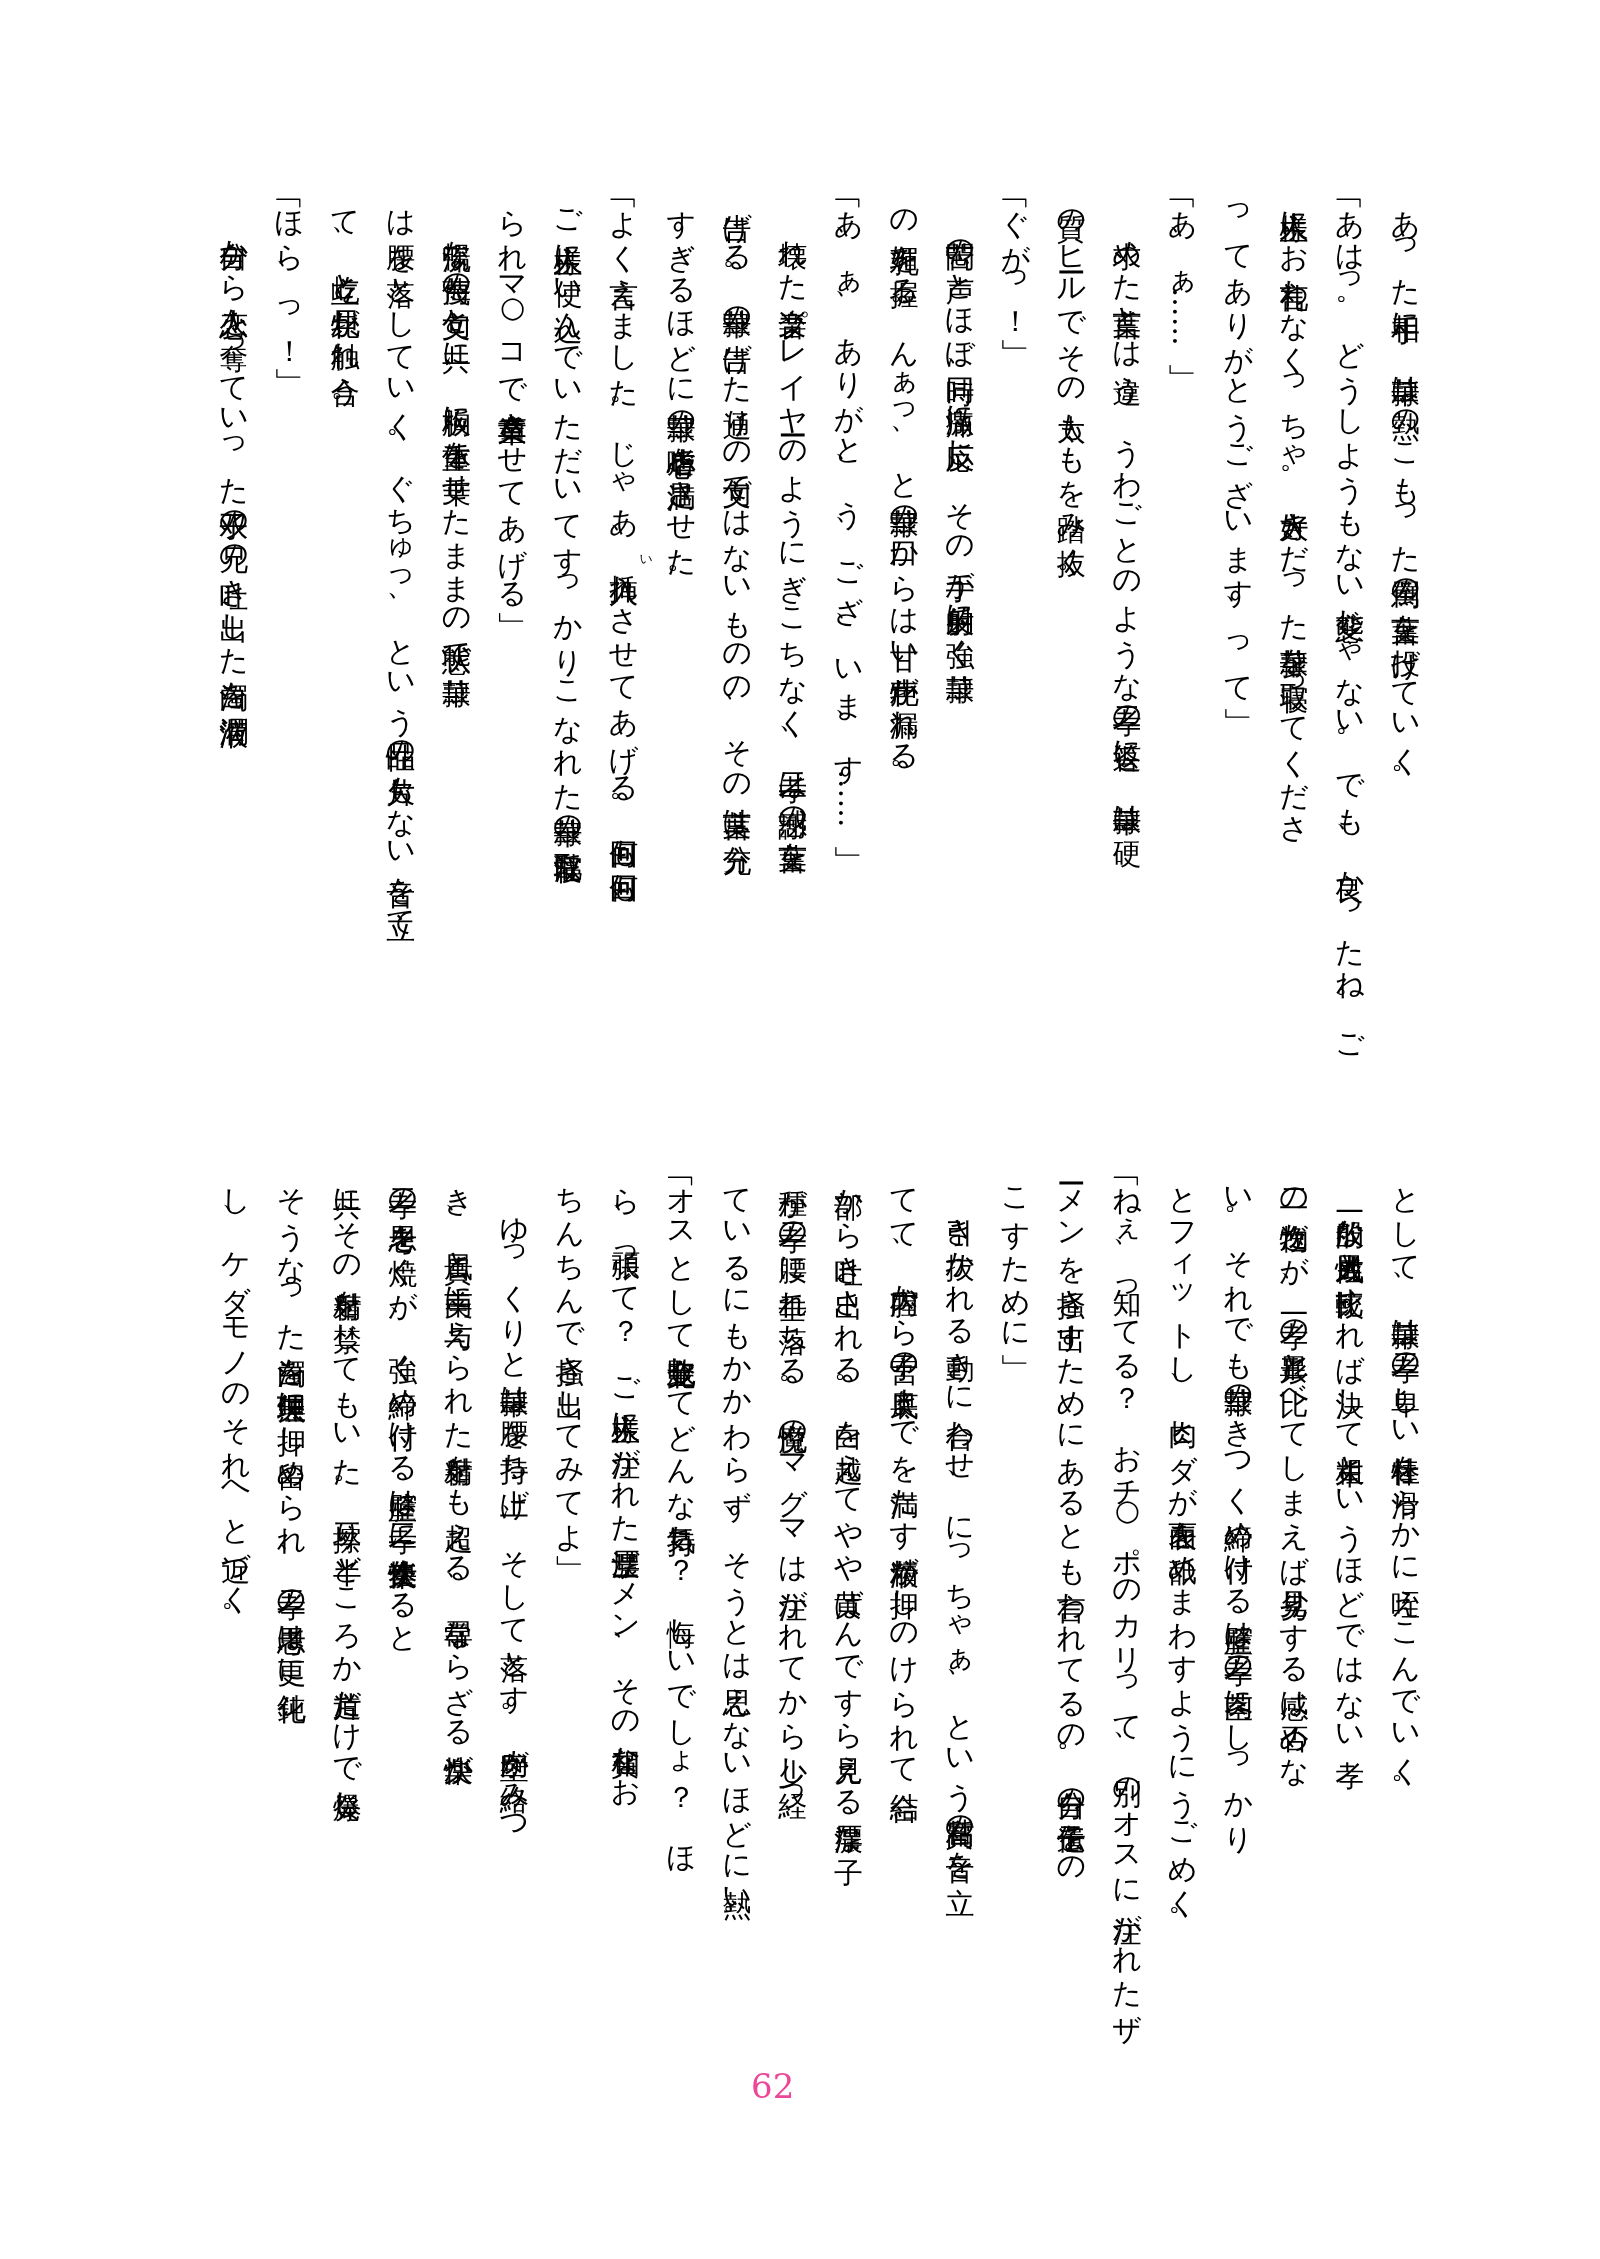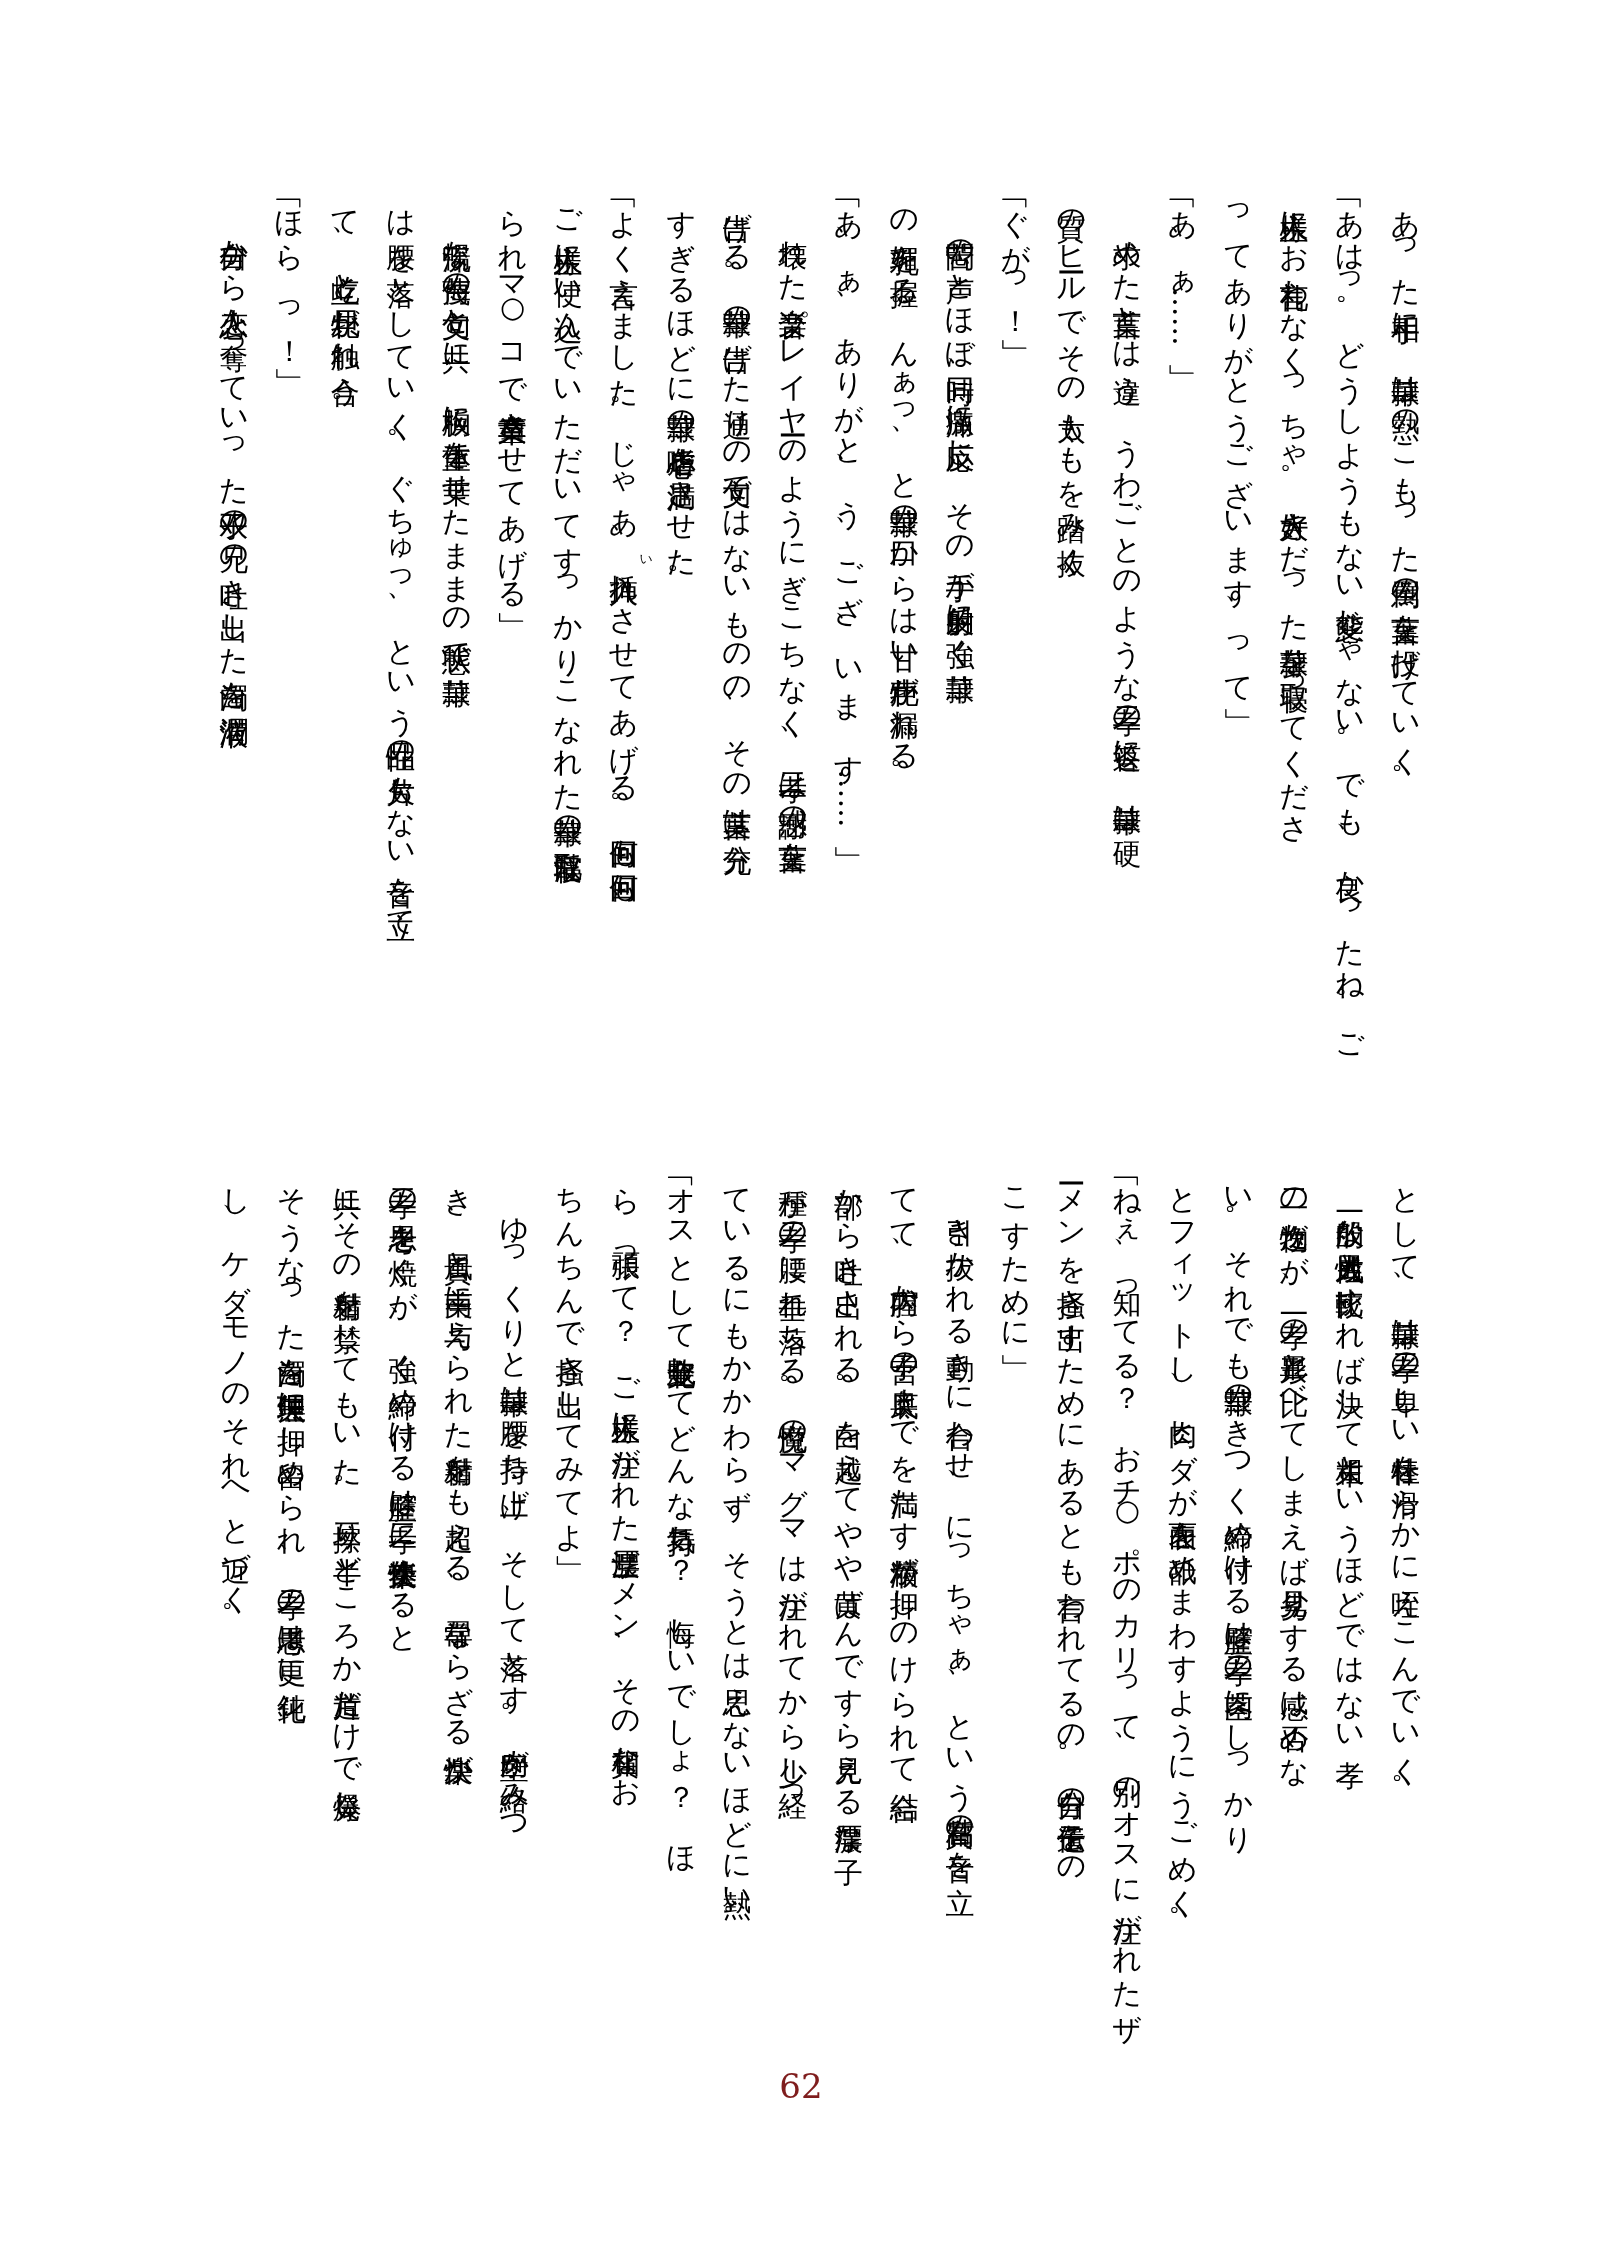--- a/index.html
+++ b/index.html
@@ -48,25 +48,24 @@
   ruby rt {
     font-size: 13px;
     line-height: 1;
     letter-spacing: 0;
   }
   #page-number {
     position: absolute;
     left: 751px;
     top: 2068px;
     width: 100px;
-    text-align: center;
     font-size: 34px;
     line-height: 1.1;
     font-family: "DejaVu Serif", serif;
-    color: #7f1d1d;
+    color: #ec4899;
   }
 </style>
 </head>
 <body>
 
 <div id="block-top" class="text-block">
     <p class="col">あった相手に、隷華は熱のこもった罵倒の言葉を投げていく。</p>
     <p class="col">「あはっ。どうしようもない変態じゃない。でも、良かったね。ご</p>
     <p class="col">主人様にお礼言わなくっちゃ。大好きだった隷華を寝取ってくださ</p>
     <p class="col">ってありがとうございます、って」</p>

